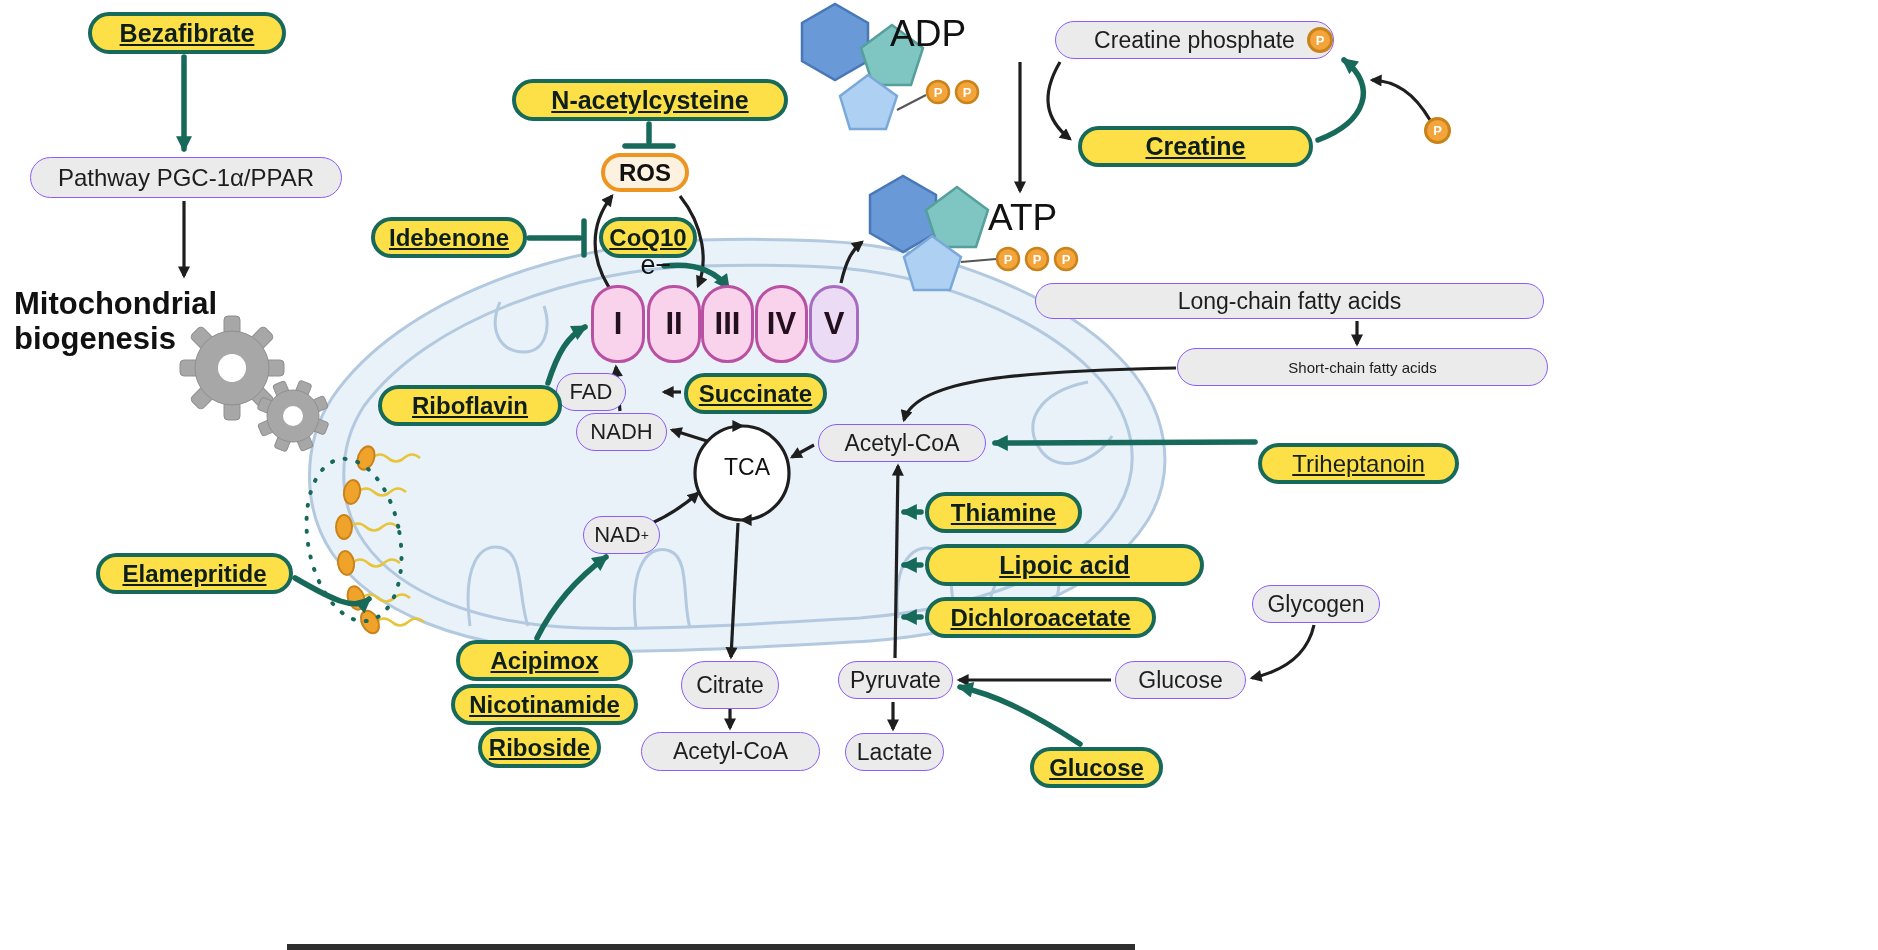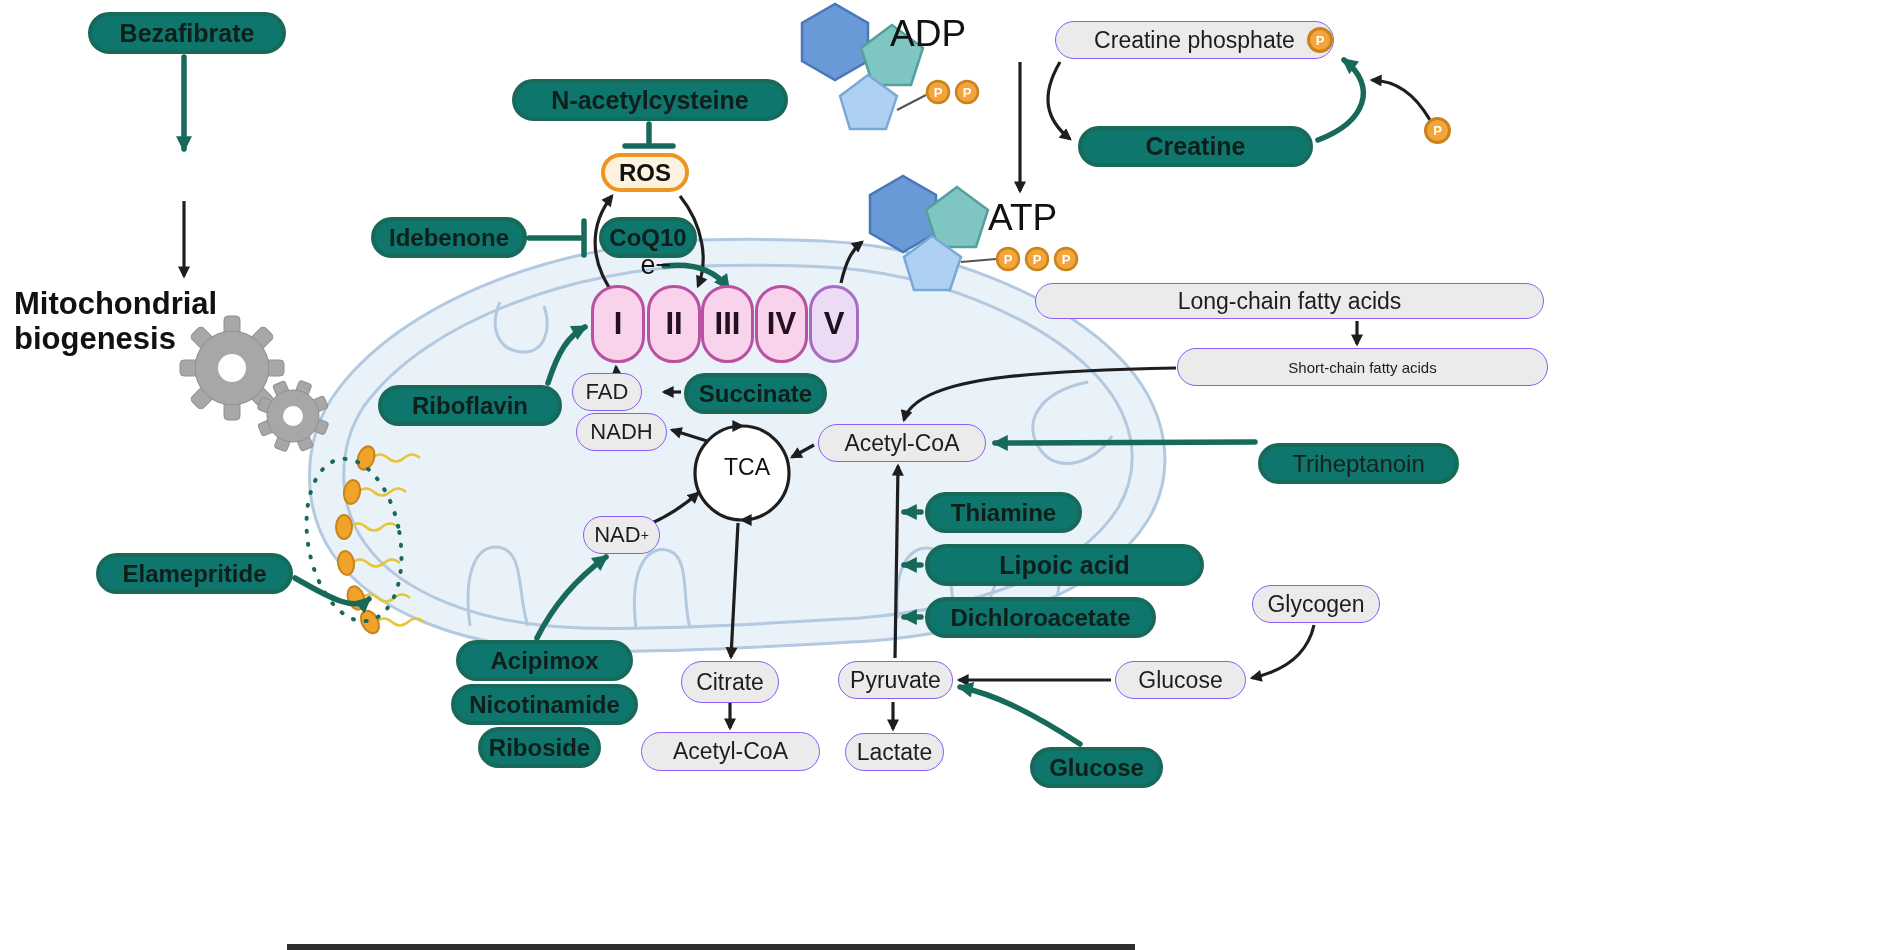--- a/index.html
+++ b/index.html
@@ -2,21 +2,21 @@
 <html><head>
 <meta charset="utf-8">
 <style>
   html,body{margin:0;padding:0;background:#fff;}
   .stage{position:relative;width:1878px;height:950px;background:#ffffff;overflow:hidden;
          font-family:"Liberation Sans",sans-serif;}
   svg.layer{position:absolute;left:0;top:0;z-index:1;}
   .pill{position:absolute;z-index:2;display:flex;align-items:center;justify-content:center;
         border-radius:999px;box-sizing:border-box;white-space:nowrap;
         font-family:"Liberation Sans",sans-serif;}
-  .teal{background:#0f766e;border:4px solid #17695a;color:#0e1f1b;font-weight:700;}
+  .teal{background:#fde047;border:4px solid #17695a;color:#0e1f1b;font-weight:700;text-decoration:underline;}
   .teal.reg{font-weight:400;color:#16201d;margin-top:22px;}
   .gray{background:#ebebeb;border:1px solid #8b5cf6;color:#1d1d1d;font-weight:400;}
   .orangepill{background:#fdf1df;border:4px solid #ee9420;color:#111;font-weight:700;}
   .complex{position:absolute;z-index:2;display:flex;align-items:center;justify-content:center;
         border-radius:26px;box-sizing:border-box;background:#f8d3eb;border:3.5px solid #ba50a2;
         font-weight:700;font-size:31px;color:#230f1d;font-family:"Liberation Sans",sans-serif;}
   .complex.v{background:#ecdbf5;border-color:#a76cc2;}
   .label{position:absolute;z-index:2;color:#111;font-family:"Liberation Sans",sans-serif;}
   .pbadge{position:absolute;z-index:3;border-radius:50%;background:#f3a43a;border:3px solid #c9831a;
         color:#fff;font-weight:700;display:flex;align-items:center;justify-content:center;
@@ -154,59 +154,60 @@
       <path d="M 921 512 L 904 512" marker-end="url(#mt)"></path>
       <path d="M 921 565 L 904 565" marker-end="url(#mt)"></path>
       <path d="M 921 617 L 904 617" marker-end="url(#mt)"></path>
       <path d="M 1255 442 L 995 443" marker-end="url(#mt)"></path>
       <path d="M 1080 744 C 1026 709, 992 694, 960 687" marker-end="url(#mt)"></path>
       <path d="M 1318 140 C 1366 122, 1378 86, 1344 60" marker-end="url(#mt)"></path>
     </g>
   </svg>
 
   <div class="pill teal" style="left:88px;top:12px;width:198px;height:42px;font-size:25px">Bezafibrate</div>
+  <div class="pill gray" style="left:30px;top:157px;width:312px;height:41px;font-size:24px">Pathway PGC-1α/PPAR</div>
 
   <div class="label" style="left:14px;top:286px;font-size:31px;font-weight:700;line-height:35px">
     <div>Mitochondrial</div>
     <div>biogenesis</div>
   </div>
 
   <div class="pill teal" style="left:512px;top:79px;width:276px;height:42px;font-size:25px">N-acetylcysteine</div>
   <div class="pill orangepill" style="left:601px;top:153px;width:88px;height:39px;font-size:24px">ROS</div>
   <div class="pill teal" style="left:371px;top:217px;width:156px;height:41px;font-size:24px">Idebenone</div>
   <div class="pill teal" style="left:599px;top:217px;width:98px;height:41px;font-size:24px">CoQ10</div>
   <div class="label" style="left:630px;top:250px;width:52px;height:32px;font-size:27px;text-align:center">e−</div>
 
   <div class="complex" style="left:591px;top:285px;width:54px;height:78px">I</div>
   <div class="complex" style="left:647px;top:285px;width:54px;height:78px">II</div>
   <div class="complex" style="left:701px;top:285px;width:53px;height:78px">III</div>
   <div class="complex" style="left:755px;top:285px;width:53px;height:78px">IV</div>
   <div class="complex v" style="left:809px;top:285px;width:50px;height:78px">V</div>
 
-  <div class="pill gray" style="left:572px;top:373px;width:70px;height:38px;font-size:22px">FAD</div>
+  <div class="pill gray" style="left:556px;top:373px;width:70px;height:38px;font-size:22px">FAD</div>
   <div class="pill teal" style="left:684px;top:373px;width:143px;height:41px;font-size:24px">Succinate</div>
   <div class="pill gray" style="left:576px;top:413px;width:91px;height:38px;font-size:22px">NADH</div>
   <div class="pill teal" style="left:378px;top:385px;width:184px;height:41px;font-size:24px">Riboflavin</div>
 
   <div class="label" style="left:698px;top:440px;width:98px;height:54px;font-size:23px;display:flex;align-items:center;justify-content:center">TCA</div>
 
   <div class="pill gray" style="left:818px;top:424px;width:168px;height:38px;font-size:23px">Acetyl-CoA</div>
 
   <div class="pill gray" style="left:583px;top:516px;width:77px;height:38px;font-size:22px">
     <span>NAD</span>
       <sup style="font-size:14px">+</sup>
   </div>
 
   <div class="pill teal" style="left:96px;top:553px;width:197px;height:41px;font-size:24px">Elamepritide</div>
 
   <div class="pill teal" style="left:456px;top:640px;width:177px;height:41px;font-size:24px">Acipimox</div>
   <div class="pill teal" style="left:451px;top:684px;width:187px;height:41px;font-size:24px">Nicotinamide</div>
   <div class="pill teal" style="left:478px;top:727px;width:123px;height:41px;font-size:24px">Riboside</div>
 
-  <div class="pill gray" style="left:681px;top:661px;width:98px;height:42px;font-size:23px">Citrate</div>
+  <div class="pill gray" style="left:681px;top:661px;width:98px;height:48px;font-size:23px">Citrate</div>
   <div class="pill gray" style="left:641px;top:732px;width:179px;height:39px;font-size:23px">Acetyl-CoA</div>
   <div class="pill gray" style="left:838px;top:661px;width:115px;height:38px;font-size:23px">Pyruvate</div>
   <div class="pill gray" style="left:845px;top:733px;width:99px;height:38px;font-size:23px">Lactate</div>
 
   <div class="pill teal" style="left:925px;top:492px;width:157px;height:41px;font-size:24px">Thiamine</div>
   <div class="pill teal" style="left:925px;top:544px;width:279px;height:42px;font-size:25px">Lipoic acid</div>
   <div class="pill teal" style="left:925px;top:597px;width:231px;height:41px;font-size:24px">Dichloroacetate</div>
 
   <div class="pill gray" style="left:1252px;top:585px;width:128px;height:38px;font-size:23px">Glycogen</div>
   <div class="pill gray" style="left:1115px;top:661px;width:131px;height:38px;font-size:23px">Glucose</div>

